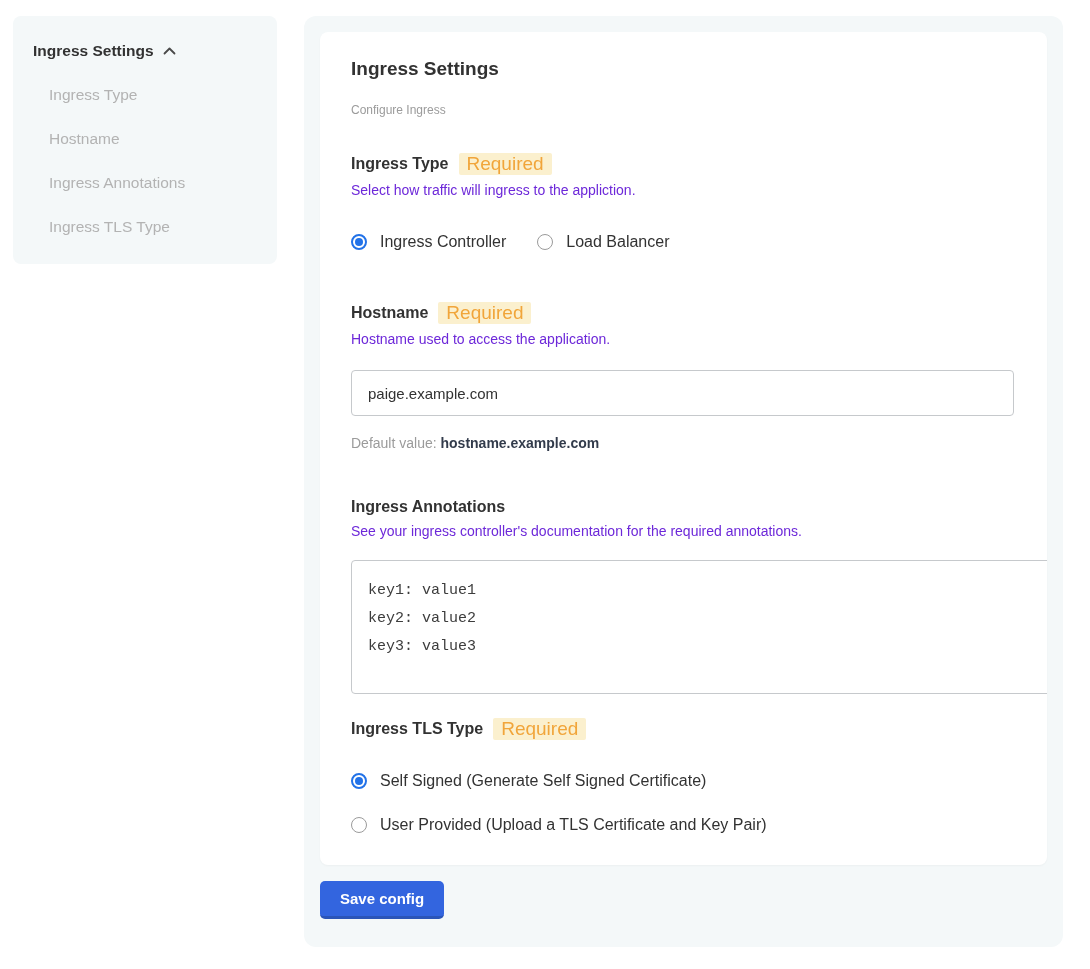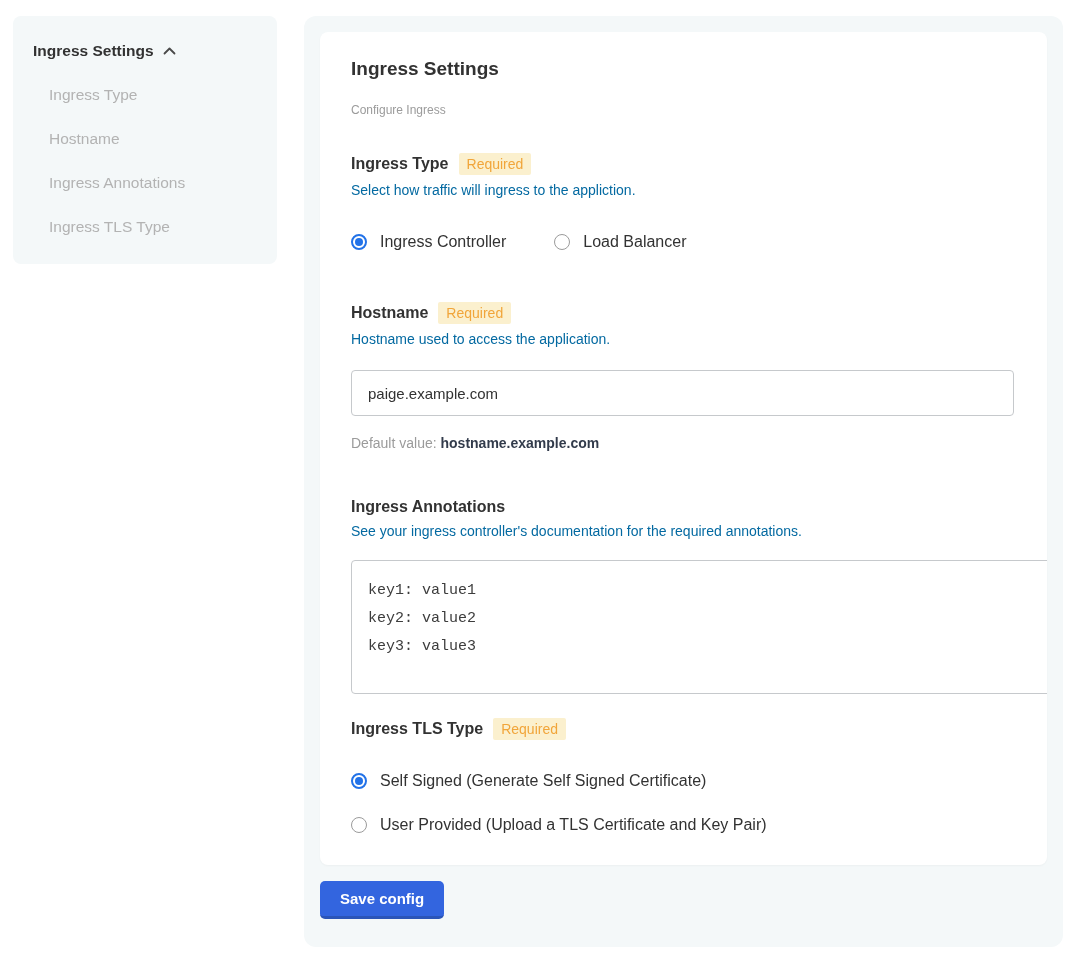--- a/index.html
+++ b/index.html
@@ -30,32 +30,32 @@
     background:#ffffff; border-radius:8px; height:833px;
     padding:26px 31px; box-shadow:0 1px 2px rgba(50,50,50,0.04);
     overflow:hidden;
   }
   .card-title { font-size:19px; font-weight:bold; color:#323232; }
   .card-subtitle { margin-top:23px; font-size:12px; color:#9b9b9b; }
 
   .section-head { display:flex; align-items:center; gap:10px; }
   .section-title { font-size:16px; font-weight:bold; color:#323232; }
   .required-badge {
-    background:#fbf0ce; color:#f1a53a; font-size:14px;
+    background:#fbf0ce; color:#f1a53a; font-size:19px;
     padding:3px 8px; border-radius:2px; line-height:16px;
   }
-  .help { margin-top:7px; font-size:14px; color:#0369a1; }
+  .help { margin-top:7px; font-size:14px; color:#6d28d9; }
 
   .sec-ingress-type { margin-top:36px; }
   .sec-hostname    { margin-top:51px; }
   .sec-annotations { margin-top:47px; }
   .sec-tls         { margin-top:24px; }
 
   
-  .radio-row { display:flex; align-items:center; gap:48px; margin-top:35px; }
+  .radio-row { display:flex; align-items:center; gap:31px; margin-top:35px; }
   .radio-option {
     display:flex; align-items:center; gap:13px;
     font-size:16px; font-weight:500; color:#323232; cursor:pointer;
   }
   .radio-circle {
     width:16px; height:16px; border-radius:50%;
     border:1px solid #9b9b9b; background:#fff;
     position:relative; flex-shrink:0;
   }
   .radio-circle.checked { border:2px solid #2272e8; }

